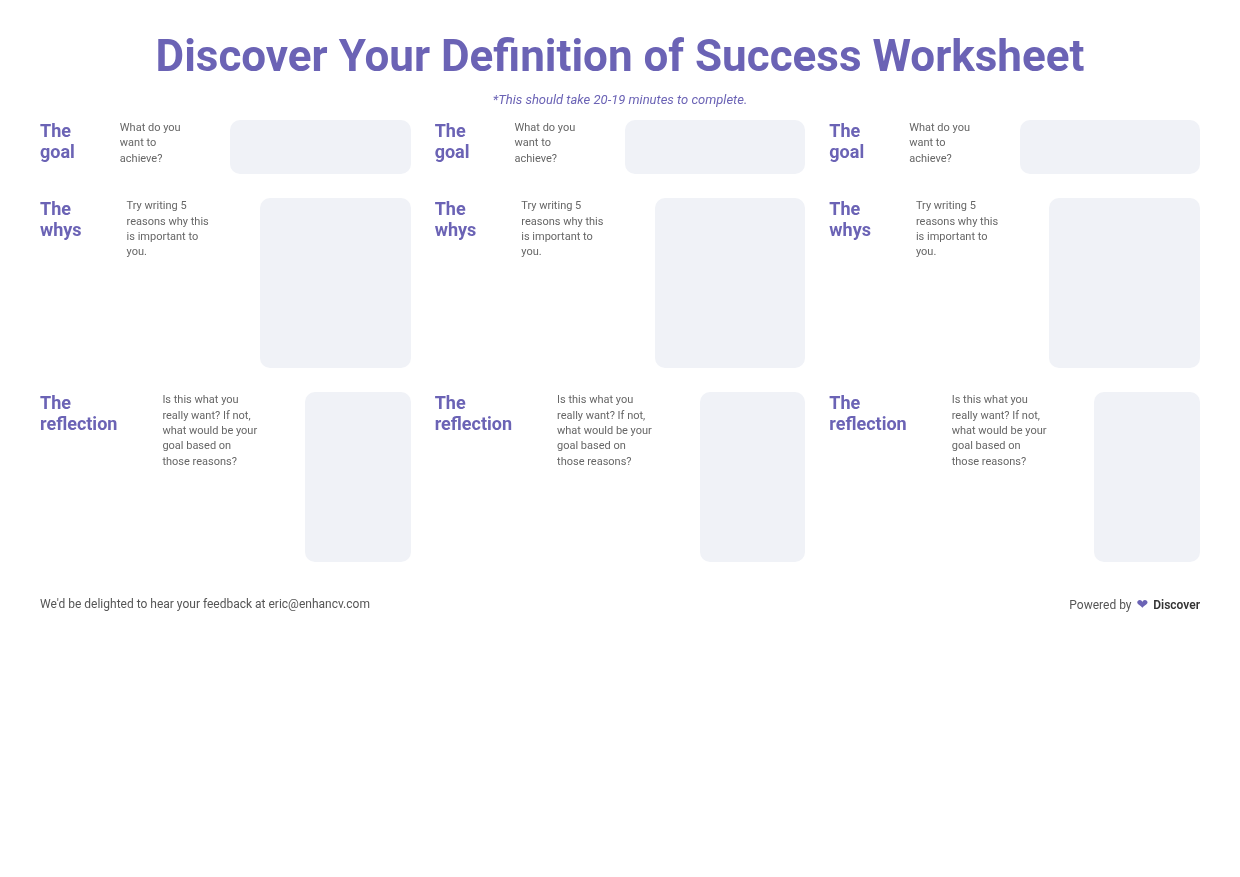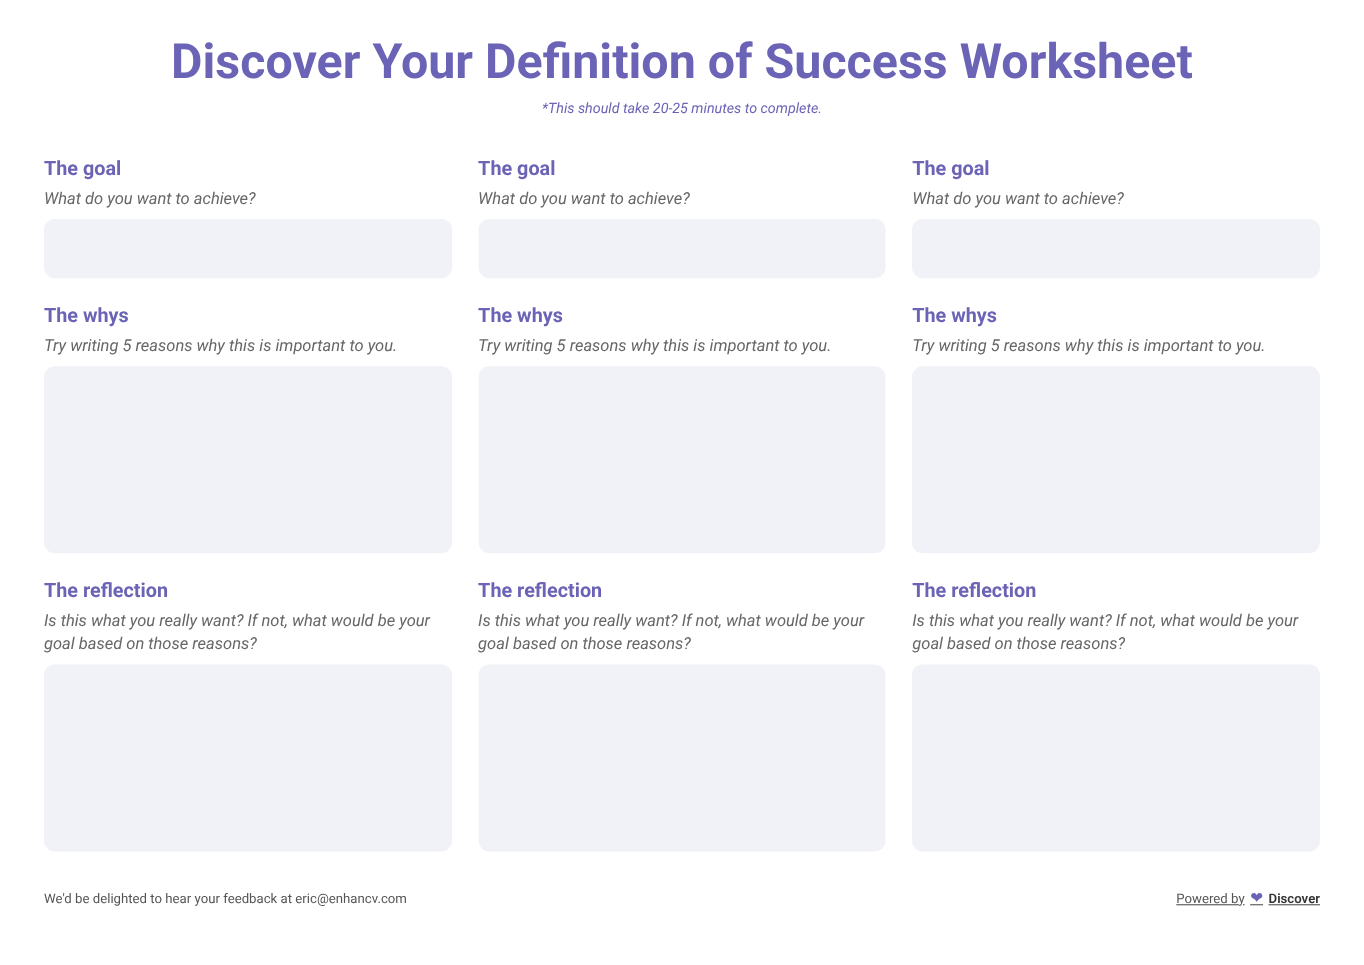--- a/index.html
+++ b/index.html
@@ -12,21 +12,21 @@
       font-family: -apple-system, BlinkMacSystemFont, 'Segoe UI', Roboto, sans-serif;
       background: #ffffff;
       color: #333;
       width: 1240px;
       min-height: 877px;
       padding: 30px 40px 30px 40px;
     }
 
     .header {
       text-align: center;
-      margin-bottom: 36px;
+      margin-bottom: 13px;
     }
 
     .header h1 {
       font-size: 44px;
       font-weight: 700;
       color: #222;
       margin-bottom: 10px;
     }
 
     .header h1 span {
@@ -47,36 +47,36 @@
 
     .grid {
       display: grid;
       grid-template-columns: 1fr 1fr 1fr;
       gap: 20px 24px;
       margin-bottom: 24px;
     }
 
     .section-block {
       display: flex;
-      flex-direction: column;
+      flex-direction: row;
+      gap: 45px;
     }
 
     .section-title {
       font-size: 18px;
       font-weight: 700;
       color: #6b63b5;
       margin-bottom: 6px;
     }
 
     .section-desc {
-      font-size: 15px;
+      font-size: 11px;
       color: #666;
       margin-bottom: 8px;
       line-height: 1.4;
-      font-style: italic;
     }
 
     .input-box {
       background: #f0f2f7;
       border-radius: 10px;
       border: none;
       width: 100%;
       resize: none;
       outline: none;
       font-size: 13px;
@@ -101,46 +101,45 @@
     }
 
     .footer-left {
       font-size: 12px;
       color: #555;
       text-align: center;
     }
 
     .footer-right {
       display: flex;
-      align-items: center;
+      align-items: flex-end;
       font-size: 12px;
       color: #555;
       gap: 5px;
-      text-decoration: underline;
     }
 
     .footer-right .brand {
       font-weight: 600;
       color: #333;
     }
 
     .heart-icon {
       color: #6b63b5;
       font-size: 14px;
     }
   </style>
 </head>
 <body>
 
 <div class="header">
   <h1>
     <span>Discover Your Definition of Success</span>
     <span style="color:#6b63b5;"> </span><span style="color:#6b63b5;">Worksheet</span>
   </h1>
-  <p class="time-note">*This should take 20-25 minutes to complete.</p>
+  <p class="time-note">*This should take 20-19 minutes to complete.</p>
 </div>
 
 <div class="grid">
   <div class="section-block">
     <div class="section-title">The goal</div>
     <div class="section-desc">What do you want to achieve?</div>
     <textarea class="input-box input-box-small" style=""></textarea>
   </div>
   <div class="section-block">
     <div class="section-title">The goal</div>

